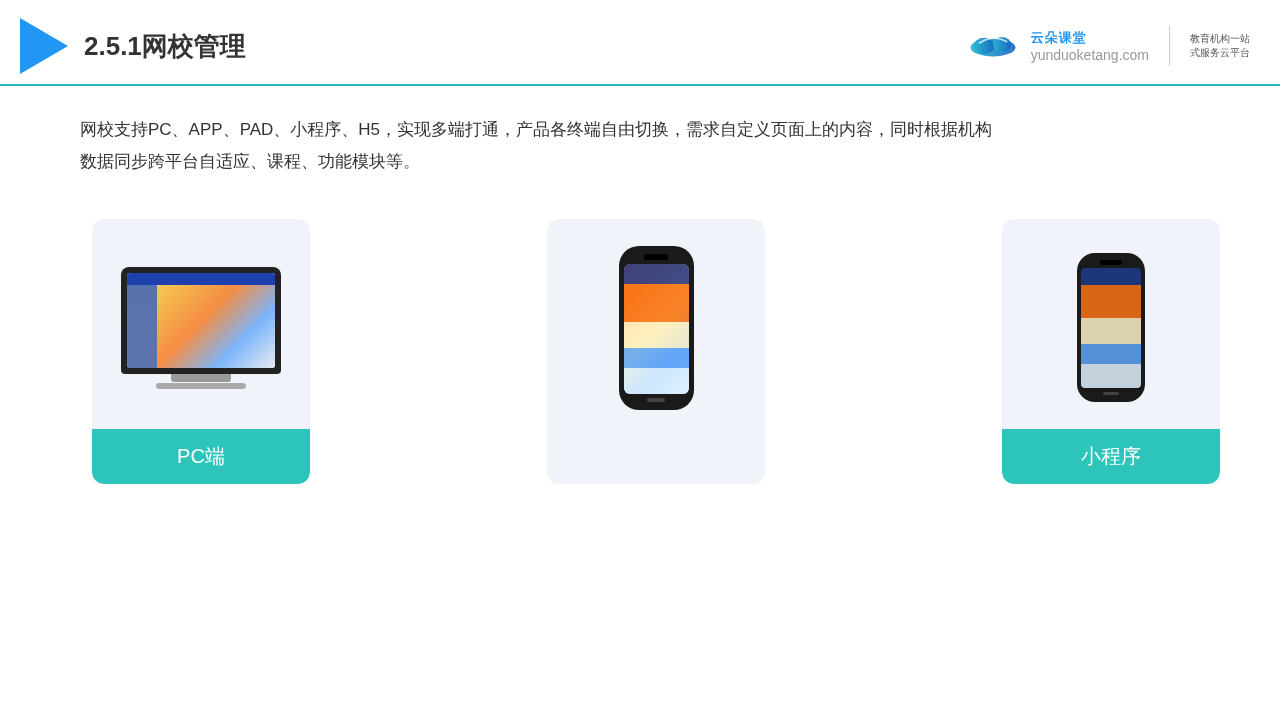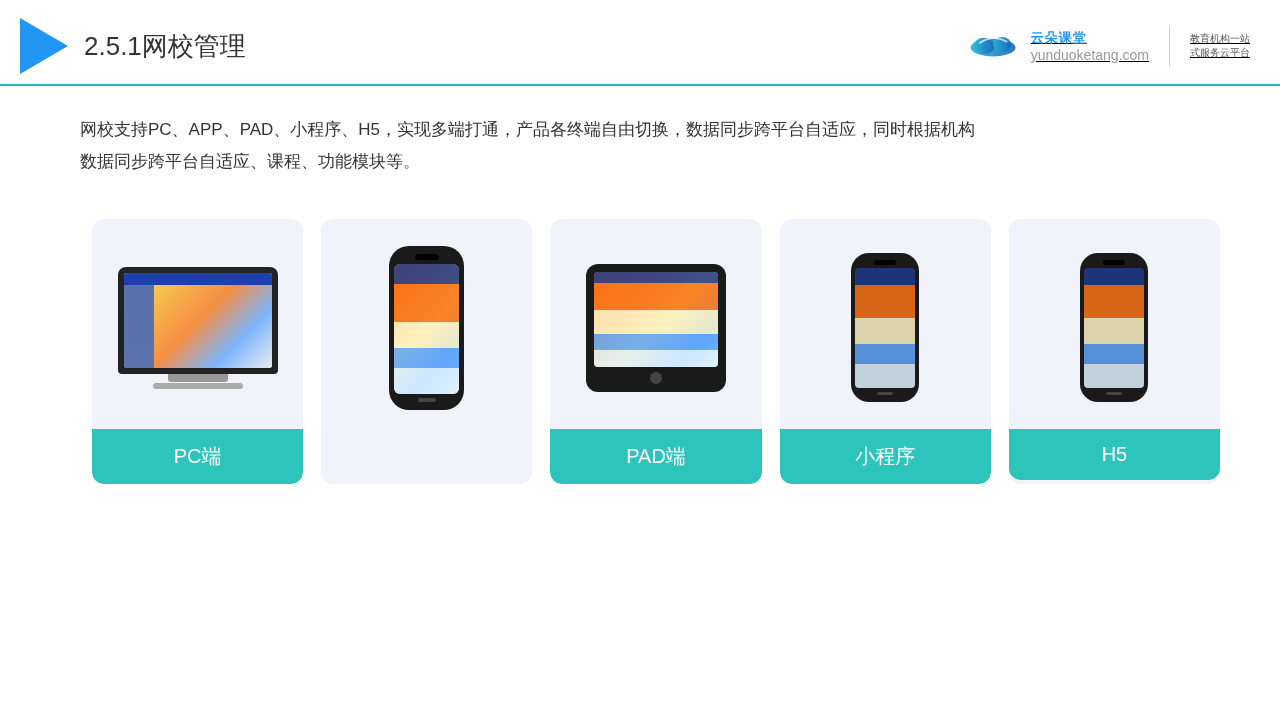--- a/index.html
+++ b/index.html
@@ -26,21 +26,21 @@
     }
     .logo-triangle {
       width: 0;
       height: 0;
       border-style: solid;
       border-width: 28px 0 28px 48px;
       border-color: transparent transparent transparent #2196f3;
     }
     .page-title {
       font-size: 26px;
-      font-weight: normal;
+      font-weight: bold;
       color: #333;
     }
     .header-right {
       display: flex;
       align-items: center;
       gap: 8px;
     }
     .cloud-svg {
       width: 60px;
       height: 30px;
@@ -285,21 +285,20 @@
       font-size: 20px;
       font-weight: 500;
       padding: 14px 0;
       border-radius: 0 0 12px 12px;
     }
 
     .brand-right-section {
       display: flex;
       align-items: center;
       gap: 16px;
-      text-decoration: underline;
     }
     .brand-divider {
       width: 1px;
       height: 40px;
       background: #ccc;
       margin: 0 4px;
     }
   </style>
 </head>
 <body>
@@ -330,21 +329,21 @@
         <div class="brand-name">云朵课堂</div>
         <div class="brand-url">yunduoketang.com</div>
       </div>
       <div class="brand-divider"></div>
       <div class="brand-slogan">教育机构一站<br>式服务云平台</div>
     </div>
   </div>
 </div>
 
 <div class="description">
-  <span>网校支持PC、APP、PAD、小程序、H5，实现多端打通，产品各终端自由切换，数据同步跨平台自适应，同时根据机构</span><br>
+  <span>网校支持PC、APP、PAD、小程序、H5，实现多端打通，产品各终端自由切换，需求自定义页面上的内容，同时根据机构</span><br>
   <span>数据同步跨平台自适应、课程、功能模块等。</span>
 </div>
 
 <div class="cards-section">
 
   <div class="card">
     <div class="card-image-area">
       <div class="pc-mockup">
         <div class="pc-screen-outer">
           <div class="pc-screen-inner">
@@ -371,53 +370,28 @@
           <div class="phone-notch"></div>
           <div class="phone-screen">
             <div class="phone-screen-inner"></div>
           </div>
           <div class="phone-home"></div>
         </div>
       </div>
     </div>
   </div>
 
-  <div class="card">
-    <div class="card-image-area">
-      <div class="tablet-mockup">
-        <div class="tablet-outer">
-          <div class="tablet-screen">
-            <div class="tablet-screen-inner"></div>
-          </div>
-          <div class="tablet-home-circle"></div>
-        </div>
-      </div>
-    </div>
-    <div class="card-label">PAD端</div>
-  </div>
 
   <div class="card">
     <div class="card-image-area">
       <div class="mini-phone-mockup">
         <div class="mini-phone-outer">
           <div class="mini-phone-notch"></div>
           <div class="mini-phone-screen"></div>
           <div class="mini-phone-home"></div>
         </div>
       </div>
     </div>
     <div class="card-label">小程序</div>
   </div>
 
-  <div class="card">
-    <div class="card-image-area">
-      <div class="mini-phone-mockup">
-        <div class="mini-phone-outer">
-          <div class="mini-phone-notch"></div>
-          <div class="mini-phone-screen"></div>
-          <div class="mini-phone-home"></div>
-        </div>
-      </div>
-    </div>
-    <div class="card-label">H5</div>
-  </div>
 
 </div>
 
 </body></html>

